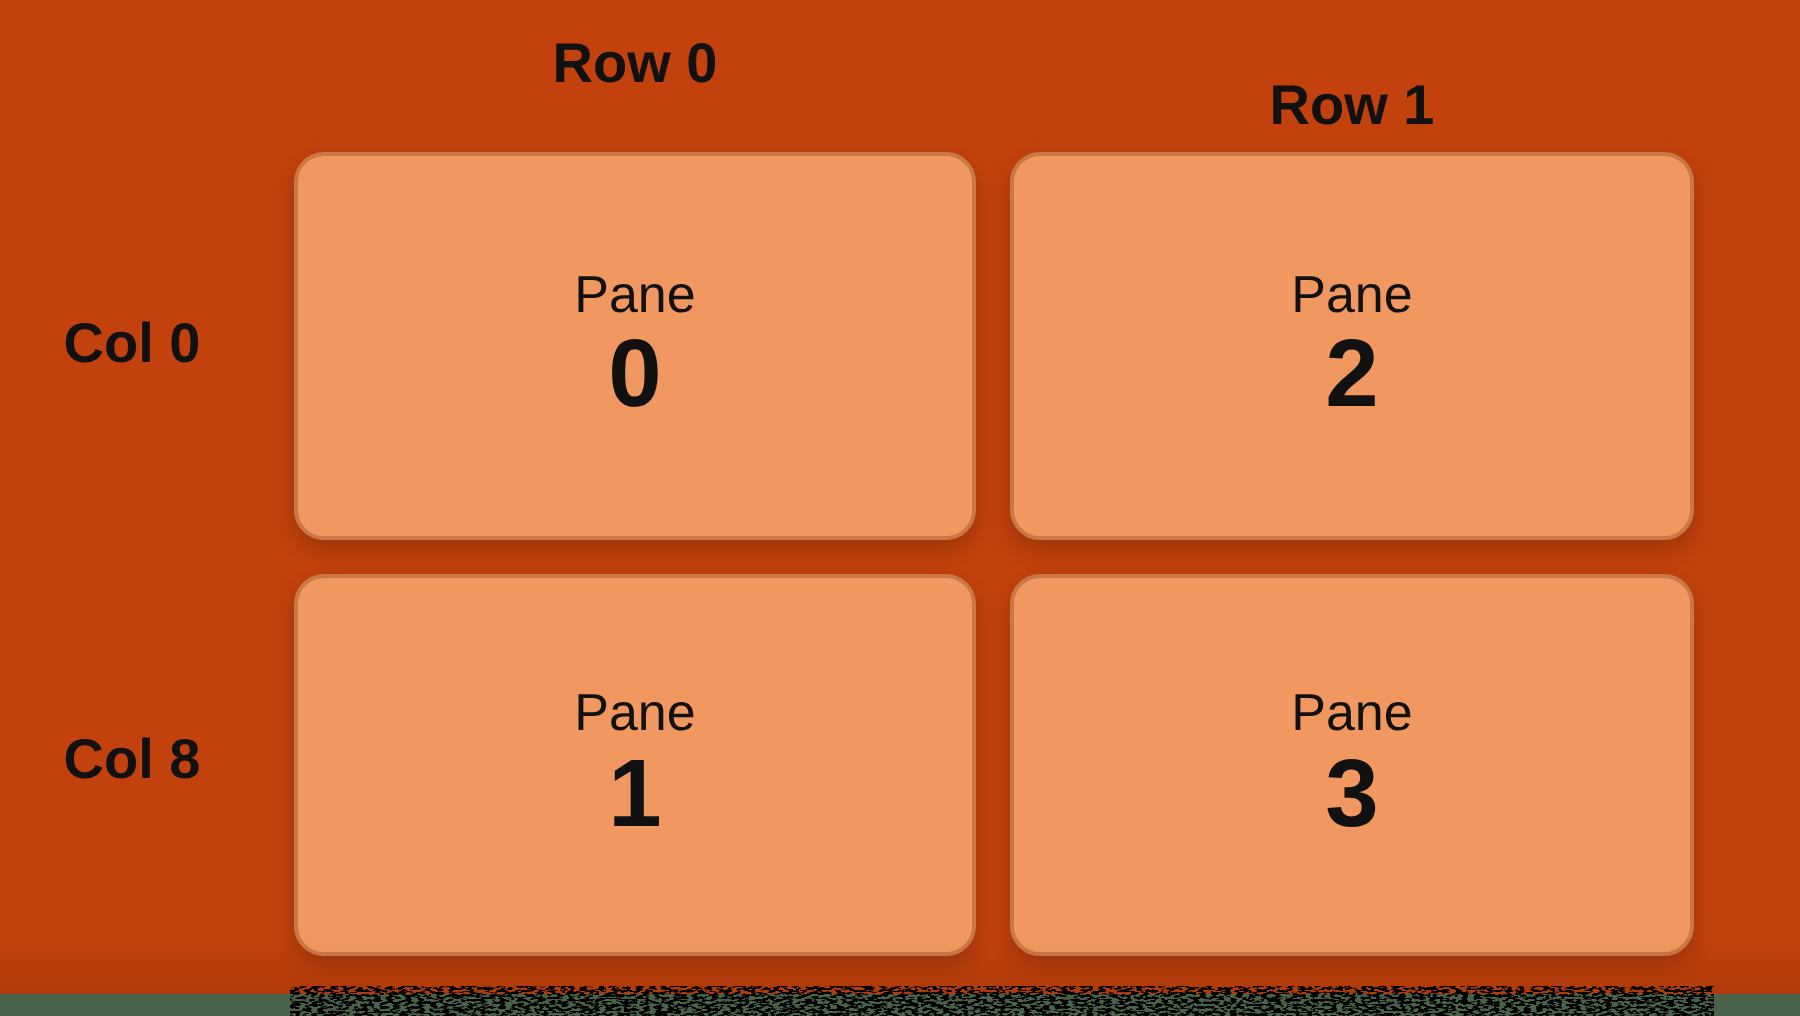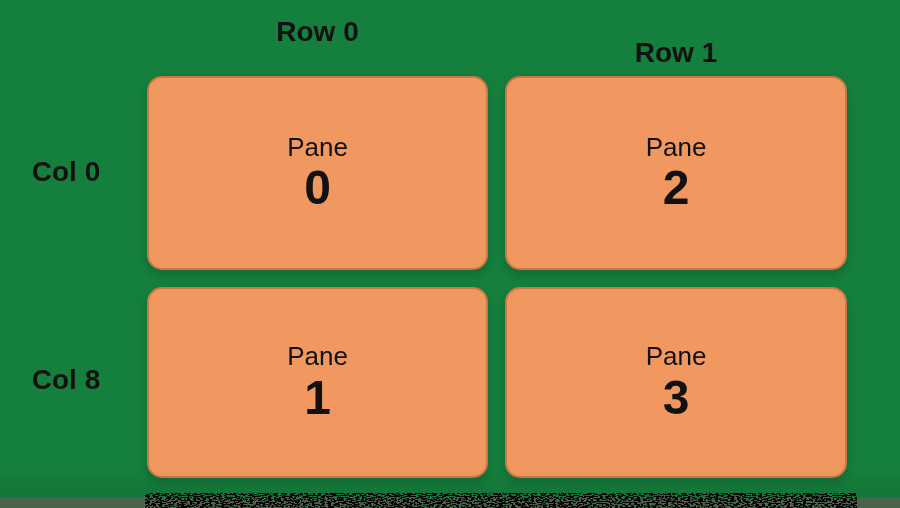--- a/index.html
+++ b/index.html
@@ -1,21 +1,21 @@
 <!DOCTYPE html>
 <html style="--pane-fill: #F0985F; --pane-border: #CB7847; --label-text: #111111; --bottom-bar: #4A614A;"><head>
 <meta charset="utf-8">
 <style>
   html, body { margin: 0; padding: 0; background: #ffffff; }
   .stage {
     position: relative;
     width: 900px;
     height: 508px;
     overflow: hidden;
-    background: #15803d;
+    background: #c2410c;
     font-family: "Liberation Sans", sans-serif;
     color: var(--label-text, #111111);
   }
 
   
   .col-header {
     position: absolute;
     top: 16px;
     height: 32px;
     font-size: 28px;

